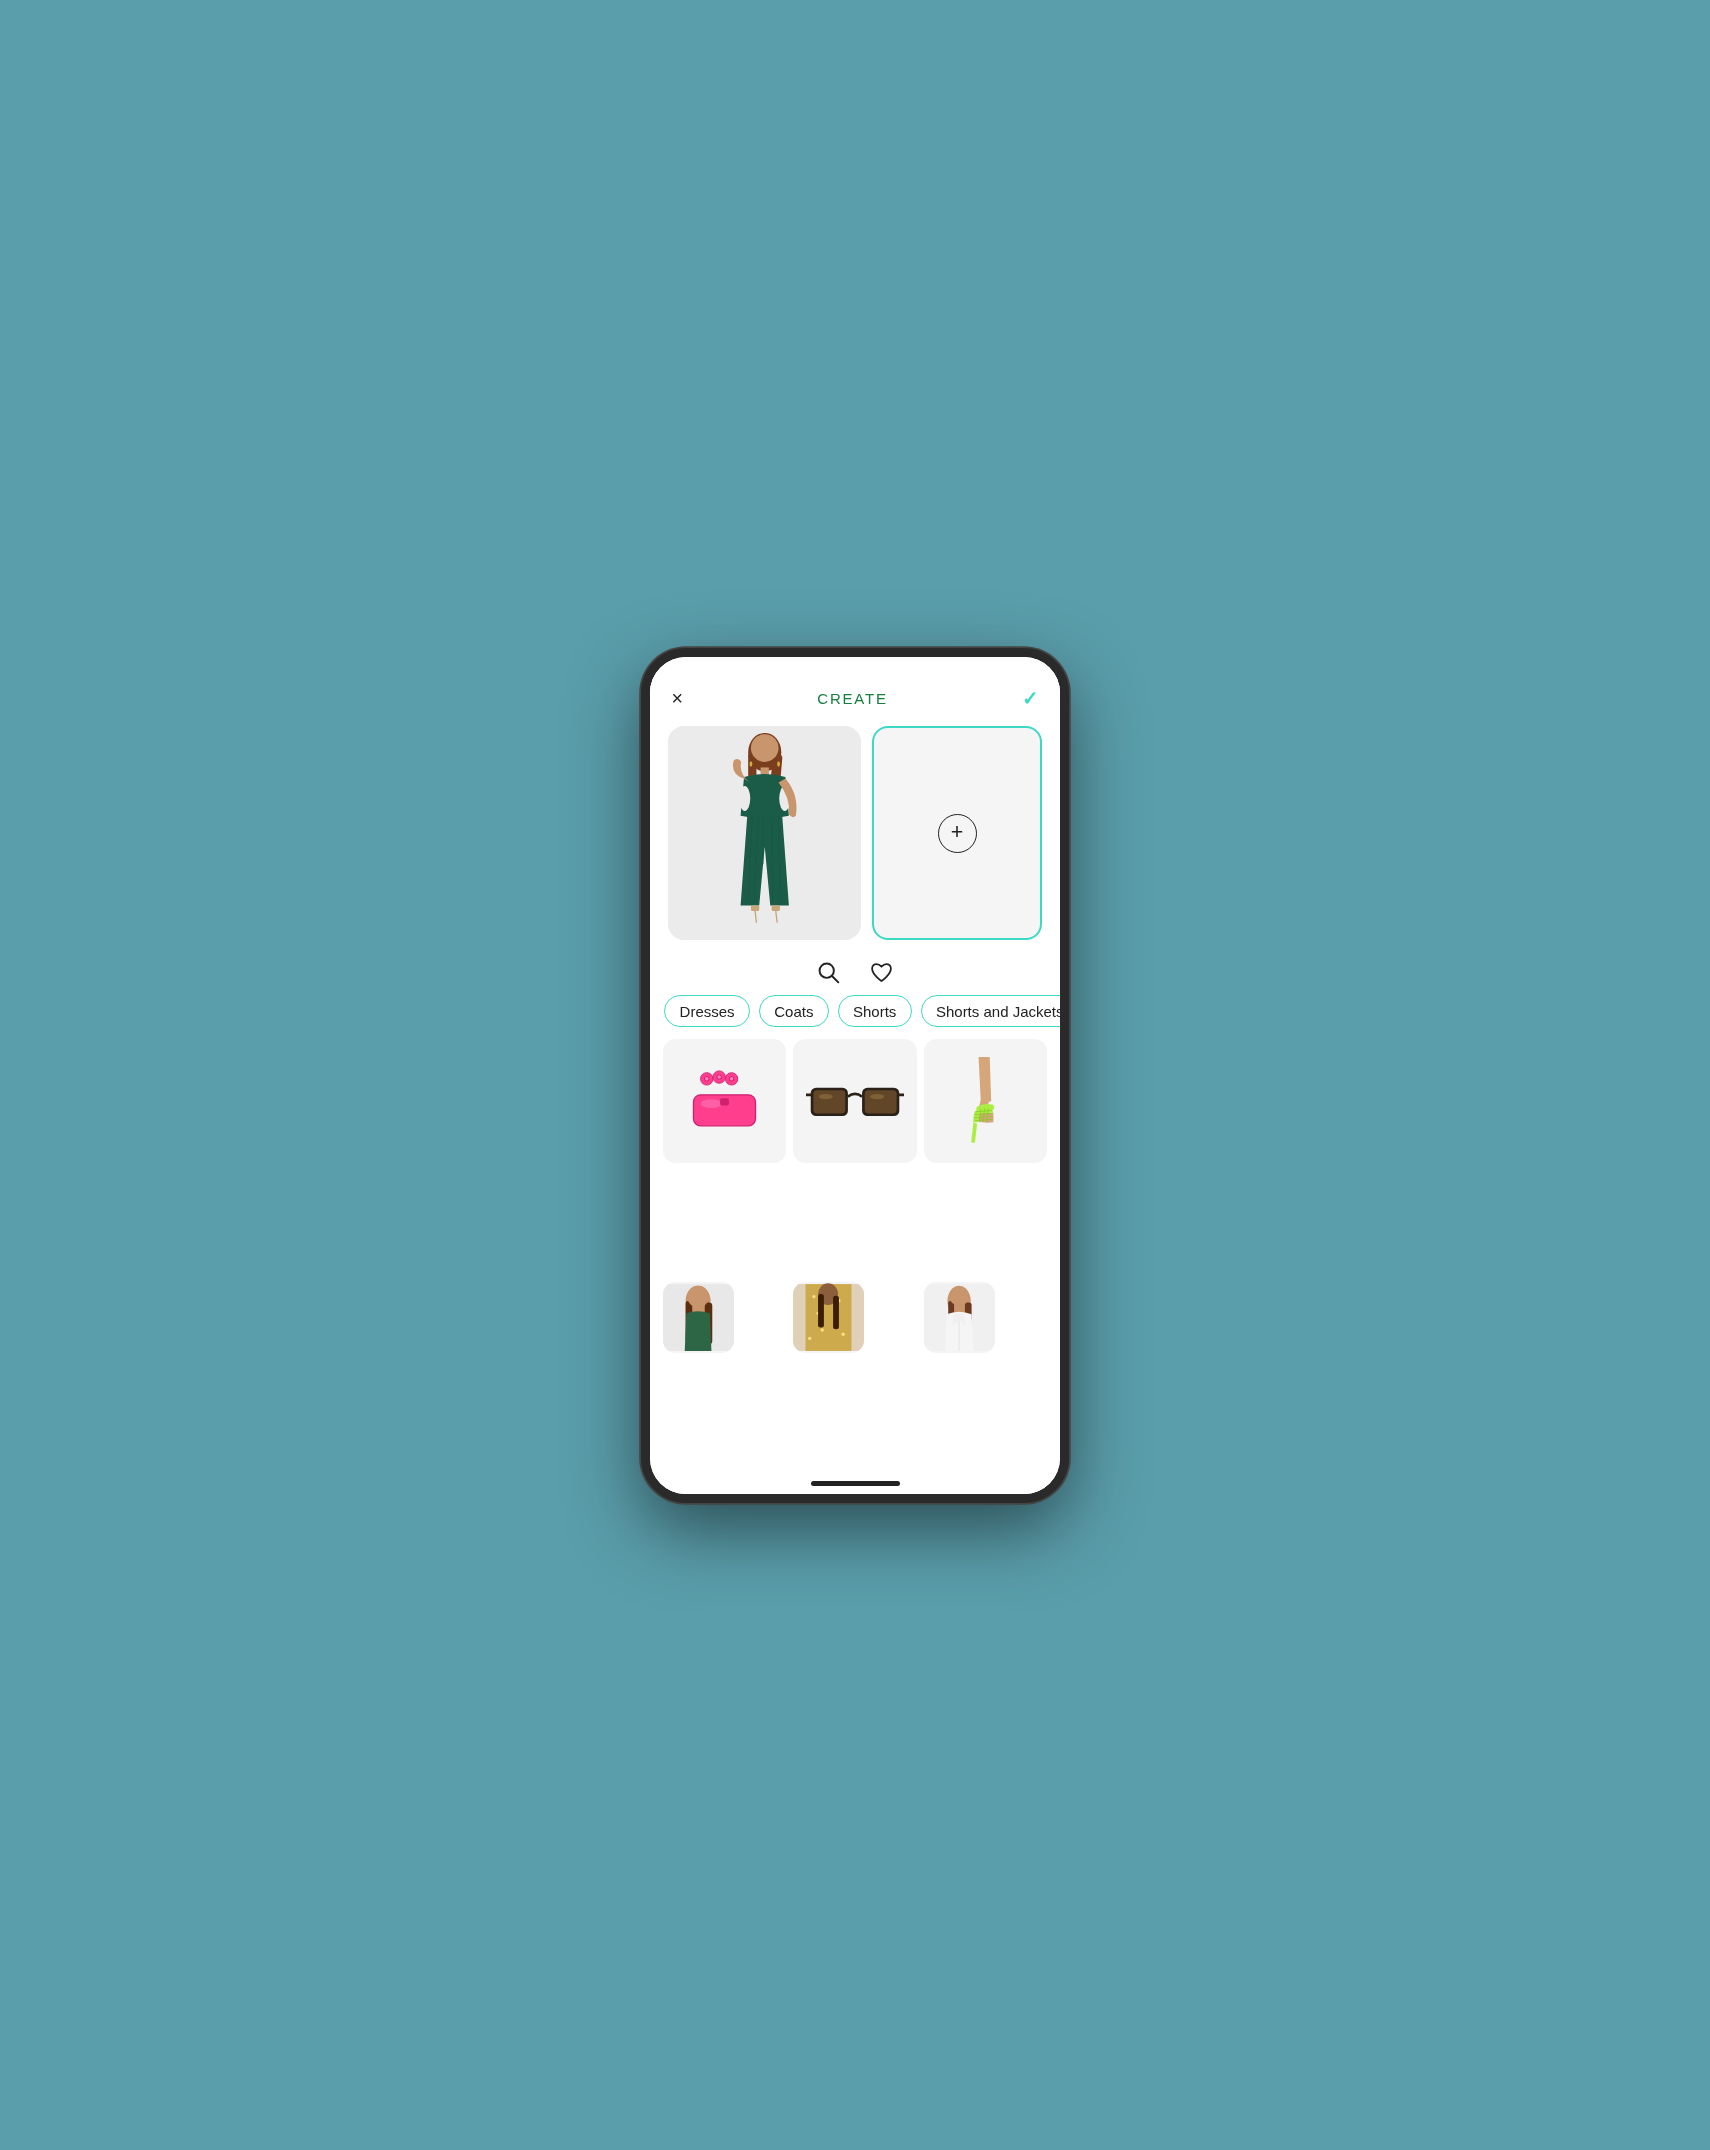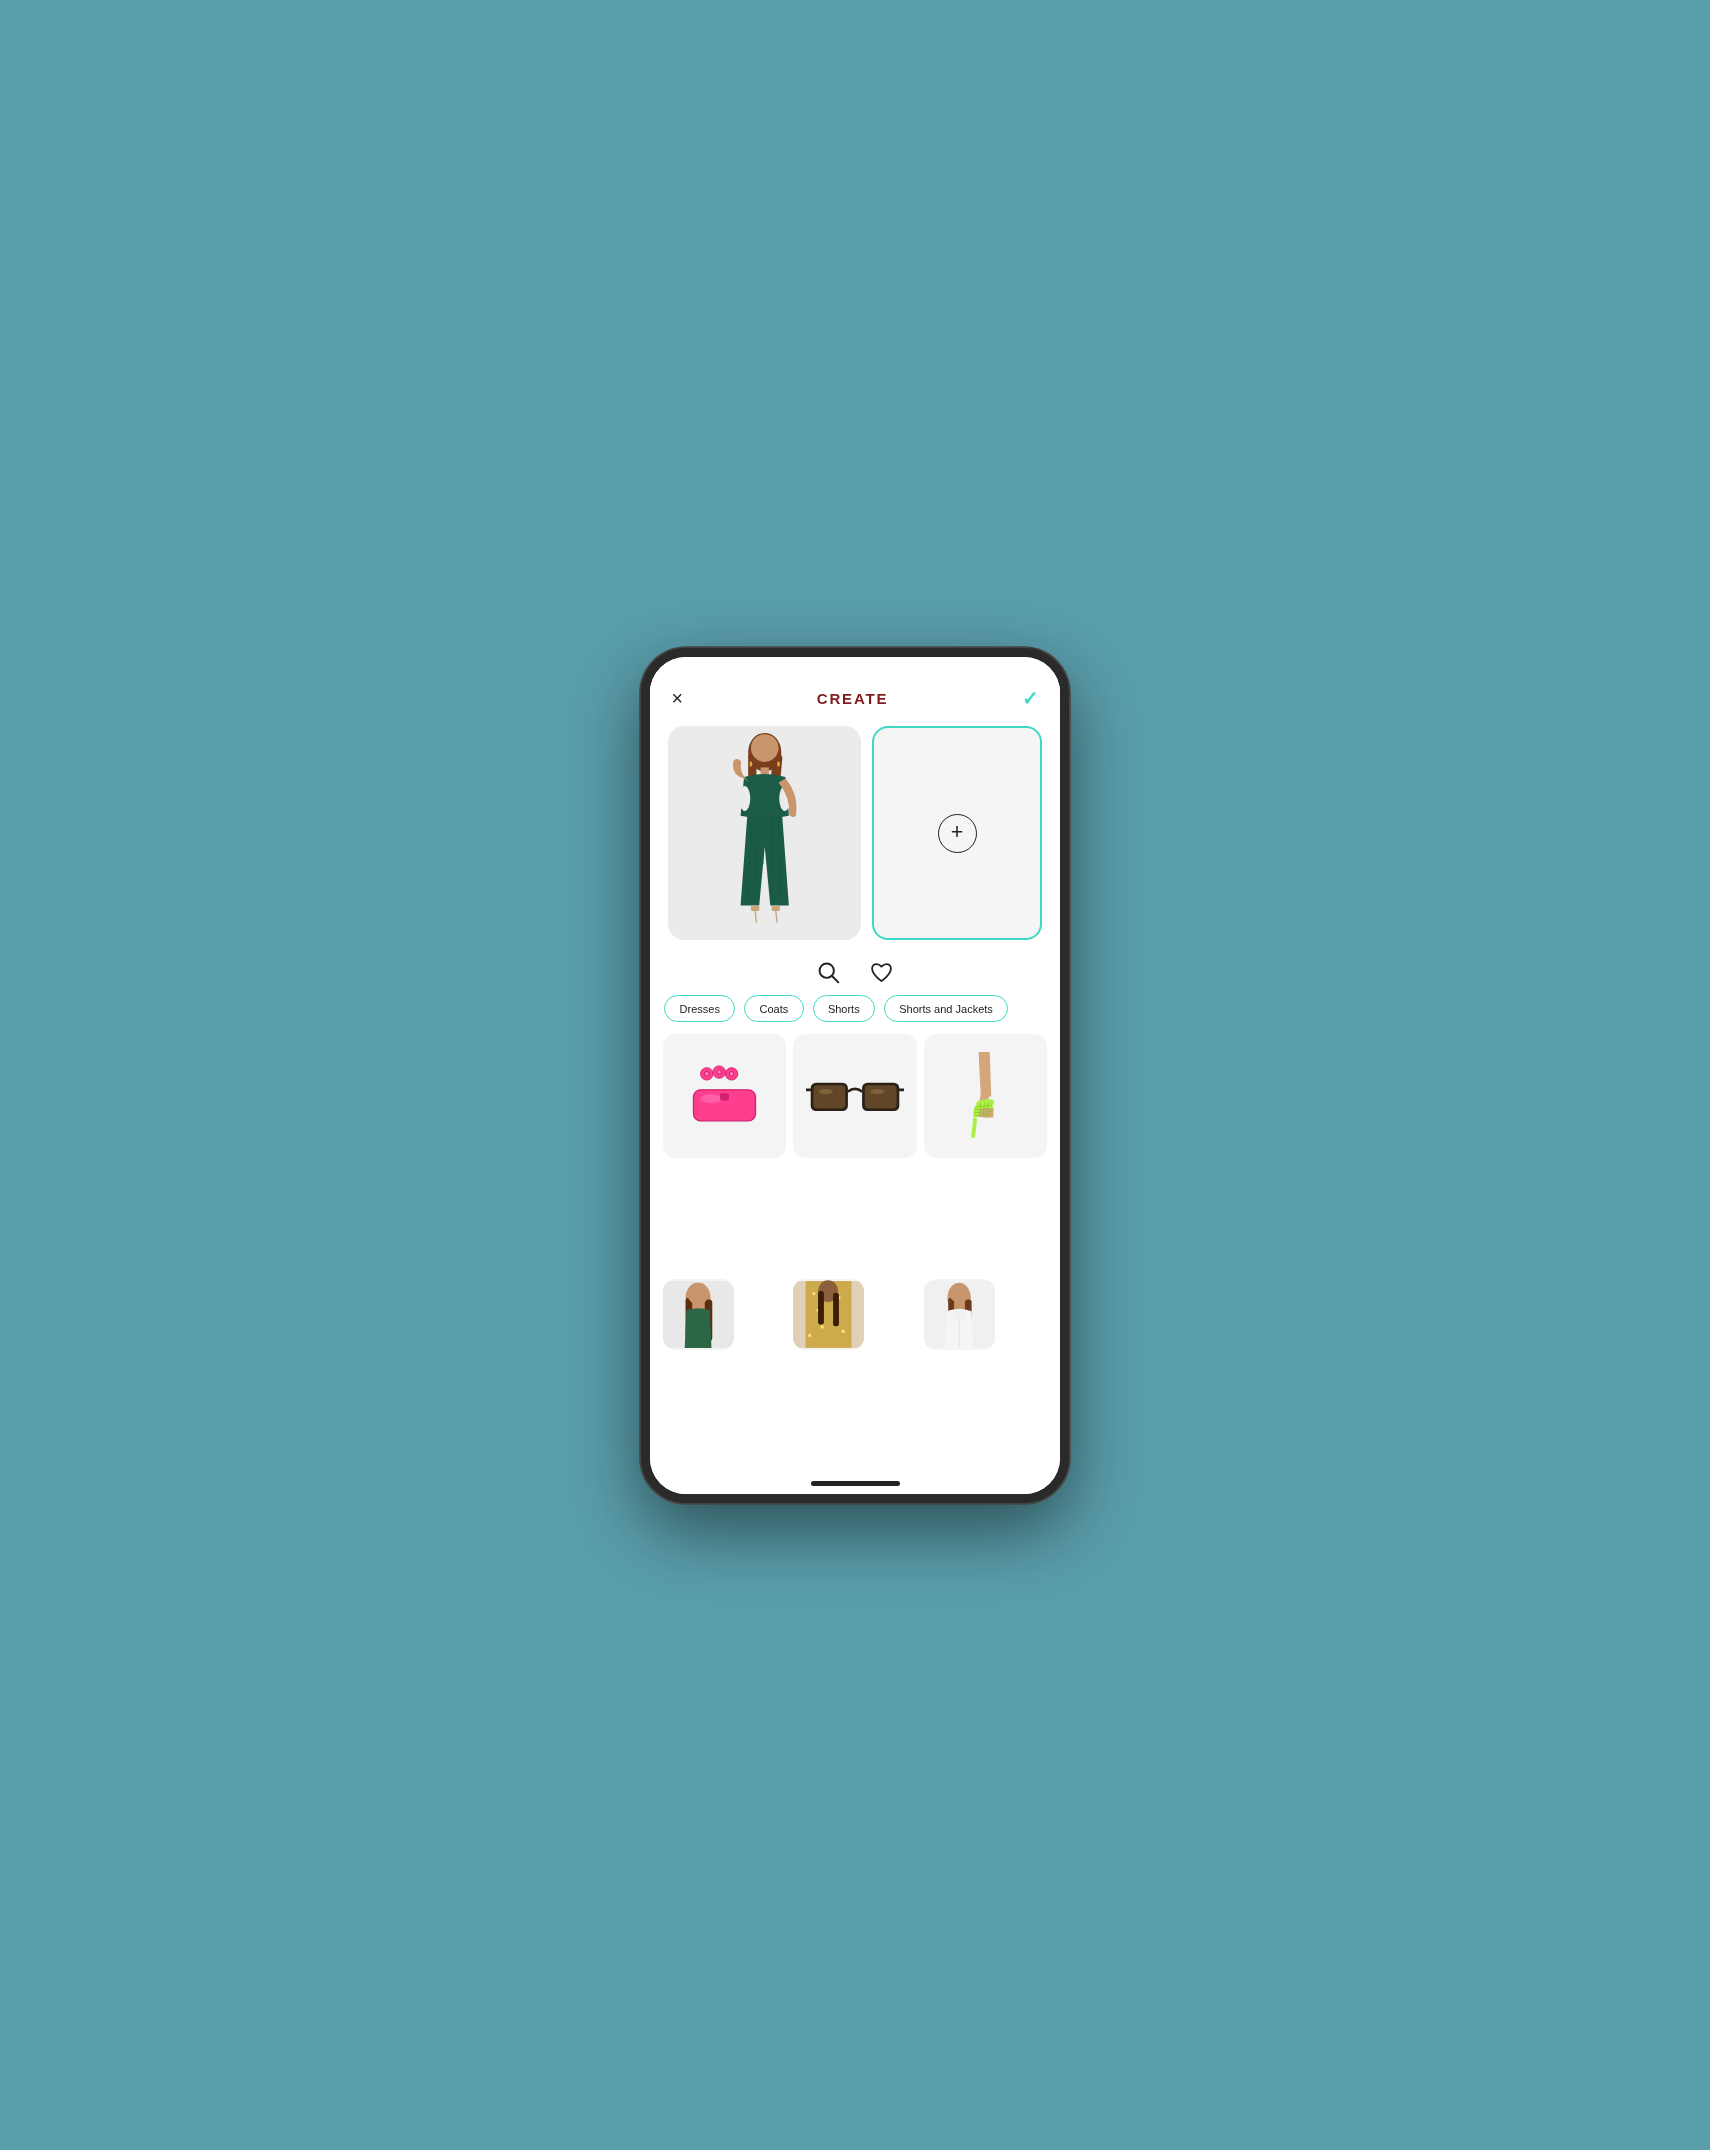--- a/index.html
+++ b/index.html
@@ -55,23 +55,23 @@
     .header-close {
       font-size: 19.6px;
       font-weight: 300;
       color: #222;
       cursor: pointer;
       line-height: 1;
     }
 
     .header-title {
       font-size: 15px;
-      font-weight: 700;
+      font-weight: 400;
       letter-spacing: 1.8px;
-      color: #7f1d1d;
+      color: #15803d;
       text-transform: uppercase;
     }
 
     .header-check {
       font-size: 19.6px;
       color: #3DD9C5;
       cursor: pointer;
       font-weight: 700;
     }
 
@@ -158,21 +158,21 @@
       overflow-x: auto;
       flex-shrink: 0;
       scrollbar-width: none;
     }
     .filter-pills::-webkit-scrollbar { display: none; }
 
     .filter-pill {
       border: 1.3px solid #3DD9C5;
       border-radius: 18px;
       padding: 6.2px 14.3px;
-      font-size: 11px;
+      font-size: 15px;
       font-weight: 500;
       color: #222;
       white-space: nowrap;
       cursor: pointer;
       background: #fff;
       flex-shrink: 0;
     }
 
     
     .product-grid {

